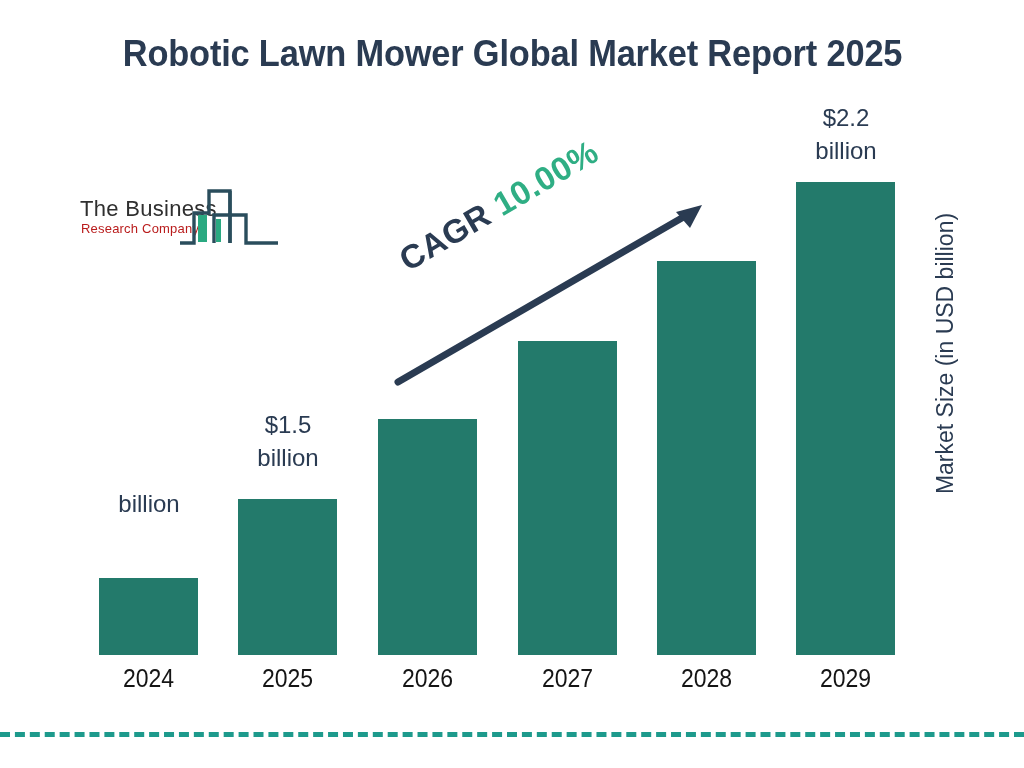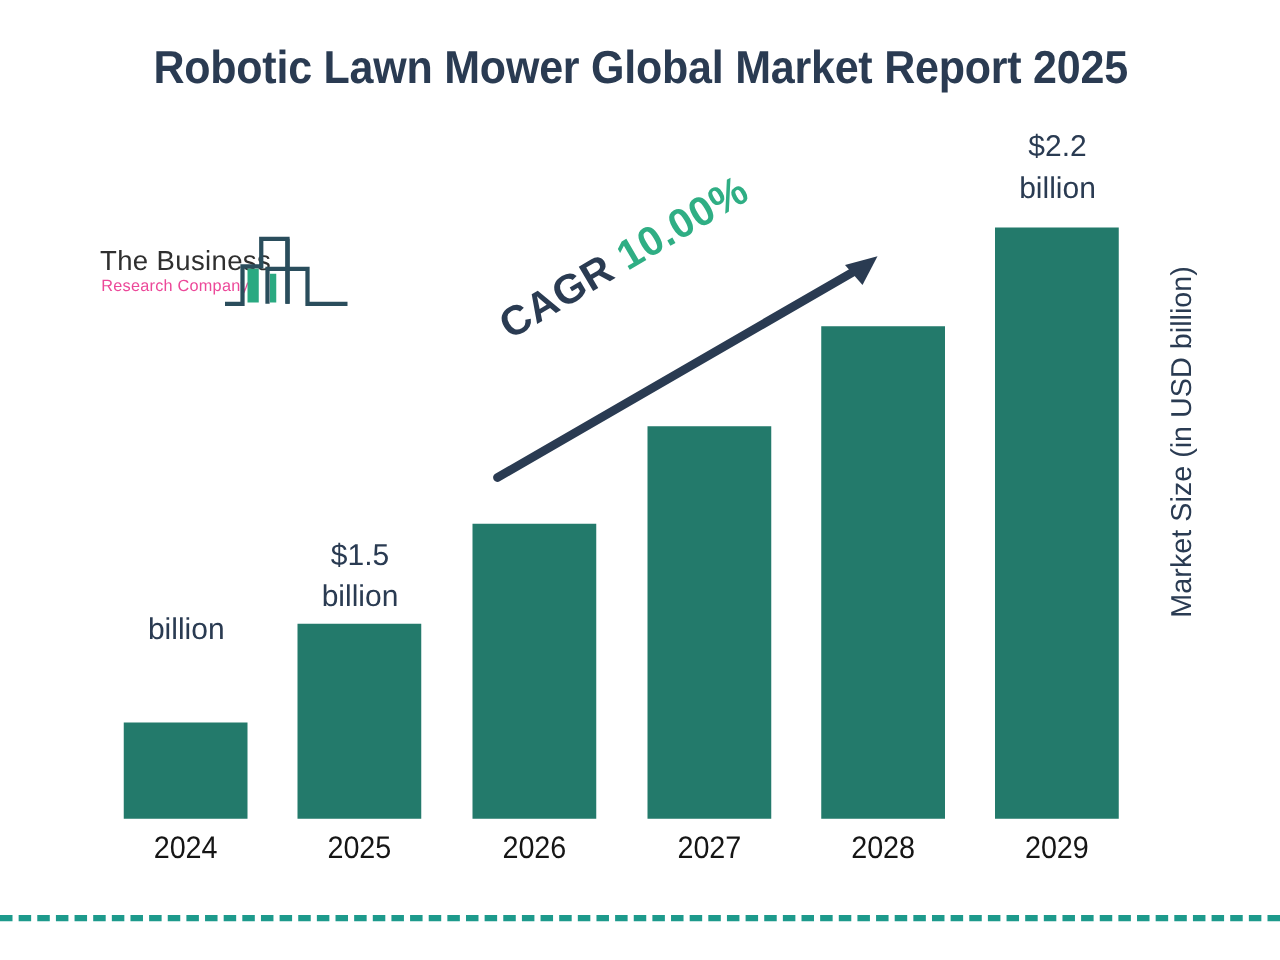--- a/index.html
+++ b/index.html
@@ -56,21 +56,21 @@
     color: #2f2f2f;
     letter-spacing: 0.3px;
   }
   .logo-text-sub {
     position: absolute;
     left: 3px;
     top: 36px;
     font-family: "Liberation Sans", sans-serif;
     font-size: 13px;
     font-weight: 400;
-    color: #ec4899;
+    color: #b91c1c;
     letter-spacing: 0.2px;
   }
   .logo-graphic {
     position: absolute;
     left: 100px;
     top: 0px;
   }
 
   
   .chart {
@@ -178,21 +178,21 @@
     <div class="bar" style="left:99px; top:578px; width:99px; height:77px;"></div>
     <div class="bar" style="left:238px; top:499px; width:99px; height:156px;"></div>
     <div class="bar" style="left:378px; top:419px; width:99px; height:236px;"></div>
     <div class="bar" style="left:518px; top:341px; width:99px; height:314px;"></div>
     <div class="bar" style="left:657px; top:261px; width:99px; height:394px;"></div>
     <div class="bar" style="left:796px; top:182px; width:99px; height:473px;"></div>
 
     <div class="bar-value" style="left:84px; top:487px; width:130px;">
       <div>billion</div>
     </div>
-    <div class="bar-value" style="left:223px; top:428px; width:130px;">
+    <div class="bar-value" style="left:223px; top:408px; width:130px;">
       <div>$1.5</div>
       <div>billion</div>
     </div>
     <div class="bar-value" style="left:781px; top:101px; width:130px;">
       <div>$2.2</div>
       <div>billion</div>
     </div>
 
     <div class="bar-cat" style="left:89px; top:663px; width:119px;">2024</div>
     <div class="bar-cat" style="left:228px; top:663px; width:119px;">2025</div>

